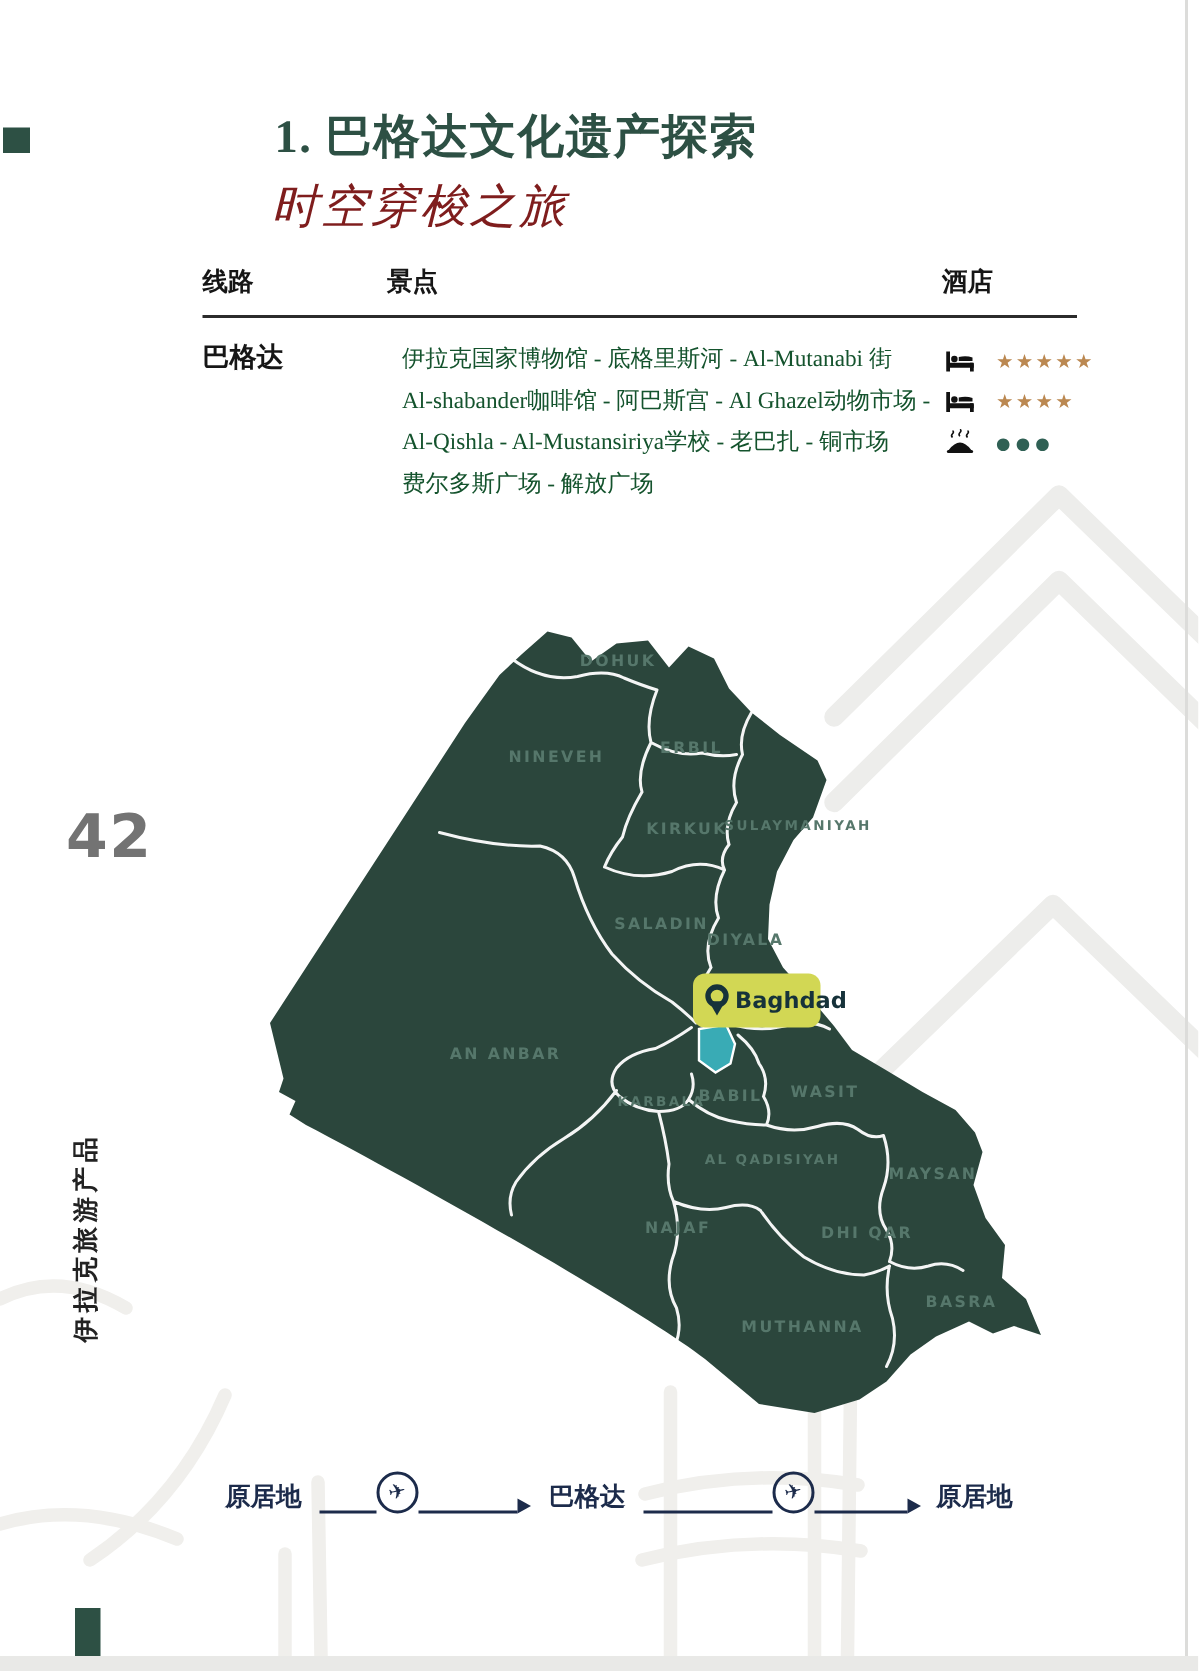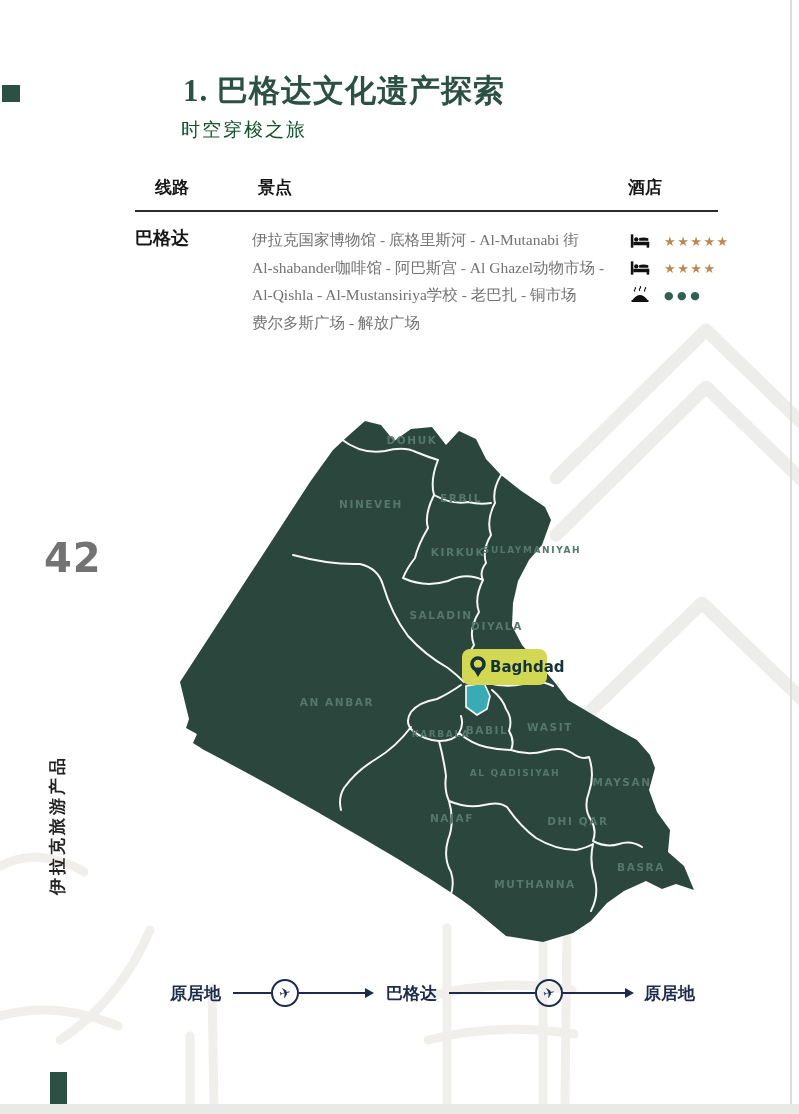--- a/index.html
+++ b/index.html
@@ -3,38 +3,38 @@
 <meta charset="utf-8">
 <style>
   html,body{margin:0;padding:0;background:#ffffff;}
   .page{
     position:relative;width:799px;height:1114px;overflow:hidden;
     background:#ffffff;font-family:"Liberation Serif","DejaVu Serif",serif;
   }
   .abs{position:absolute;}
   
   .title{left:137px;top:70px;font-size:31px;font-weight:bold;color:#2d5044;letter-spacing:1px;margin-left:46px;}
-  .subtitle{left:181px;top:117px;font-size:19px;color:#14532d;letter-spacing:2px;}
+  .subtitle{left:181px;top:117px;font-size:31px;color:#7f1d1d;letter-spacing:2px;font-style:italic;}
   
   .col-head{font-size:17px;font-weight:bold;color:#161616;top:176px;}
   .rule{left:135px;top:210px;width:583px;height:2px;background:#2b2b2b;}
   .route-name{left:135px;top:226px;font-size:18px;font-weight:bold;color:#161616;}
-  .attractions{left:252px;top:226px;width:380px;font-size:15.5px;color:#737373;}
+  .attractions{left:268px;top:226px;width:380px;font-size:15.5px;color:#14532d;}
   .attractions div{height:27.5px;line-height:27.5px;white-space:nowrap;}
   .rating-row{left:630px;display:flex;align-items:center;gap:14px;height:20px;}
   .stars{font-family:"DejaVu Sans",sans-serif;font-size:13px;color:#bb8851;letter-spacing:1.5px;white-space:nowrap;}
   .dots{font-family:"DejaVu Sans",sans-serif;font-size:11px;color:#2f6054;letter-spacing:3.5px;white-space:nowrap;}
   .ricon{width:20px;height:18px;flex:0 0 auto;}
   
   text.prov{font-family:"DejaVu Sans",sans-serif;font-size:10.5px;font-weight:600;
     letter-spacing:1.6px;fill:#56776b;text-anchor:middle;}
   text.prov.small{font-size:9px;}
   text.marker-text{font-family:"DejaVu Sans",sans-serif;font-size:15px;font-weight:bold;fill:#16323a;}
   
-  .journey{left:150px;top:977px;width:536px;height:32px;display:flex;align-items:center;color:#1c2b4b;margin-left:20px;}
+  .journey{left:150px;top:977px;width:536px;height:32px;display:flex;align-items:flex-end;color:#1c2b4b;}
   .jlabel{font-size:17px;font-weight:bold;white-space:nowrap;}
   .jline{height:0;border-top:2px solid #1c2b4b;}
   .jarrow{width:0;height:0;border-top:5px solid transparent;border-bottom:5px solid transparent;
     border-left:9px solid #1c2b4b;}
   .jplane{width:24px;height:24px;border:2px solid #1c2b4b;border-radius:50%;flex:0 0 auto;
     display:flex;align-items:center;justify-content:center;font-family:"DejaVu Sans",sans-serif;
     font-size:14px;color:#1c2b4b;}
   .jplane span{transform:rotate(-12deg);line-height:1;}
   
   .page-num{left:44px;top:535px;font-family:"DejaVu Sans",sans-serif;font-size:40px;font-weight:bold;color:#737373;letter-spacing:1px;}
@@ -128,21 +128,21 @@
   </svg>
 
   <div class="abs corner-mark" style="left:2px;top:85px;width:18px;height:17px;"></div>
   <div class="abs corner-mark" style="left:50px;top:1072px;width:17px;height:36px;"></div>
   <div class="abs edge-right"></div>
   <div class="abs edge-bottom"></div>
 
   <div class="abs title">1. 巴格达文化遗产探索</div>
   <div class="abs subtitle">时空穿梭之旅</div>
 
-  <div class="abs col-head" style="left:135px;margin-left:20px;">线路</div>
+  <div class="abs col-head" style="left:135px;">线路</div>
   <div class="abs col-head" style="left:258px;">景点</div>
   <div class="abs col-head" style="left:628px;">酒店</div>
   <div class="abs rule"></div>
 
   <div class="abs route-name">巴格达</div>
 
   <div class="abs attractions">
     <div>伊拉克国家博物馆 - 底格里斯河 - Al-Mutanabi 街</div>
     <div>Al-shabander咖啡馆 - 阿巴斯宫 - Al Ghazel动物市场 -</div>
     <div>Al-Qishla - Al-Mustansiriya学校 - 老巴扎 - 铜市场</div>

